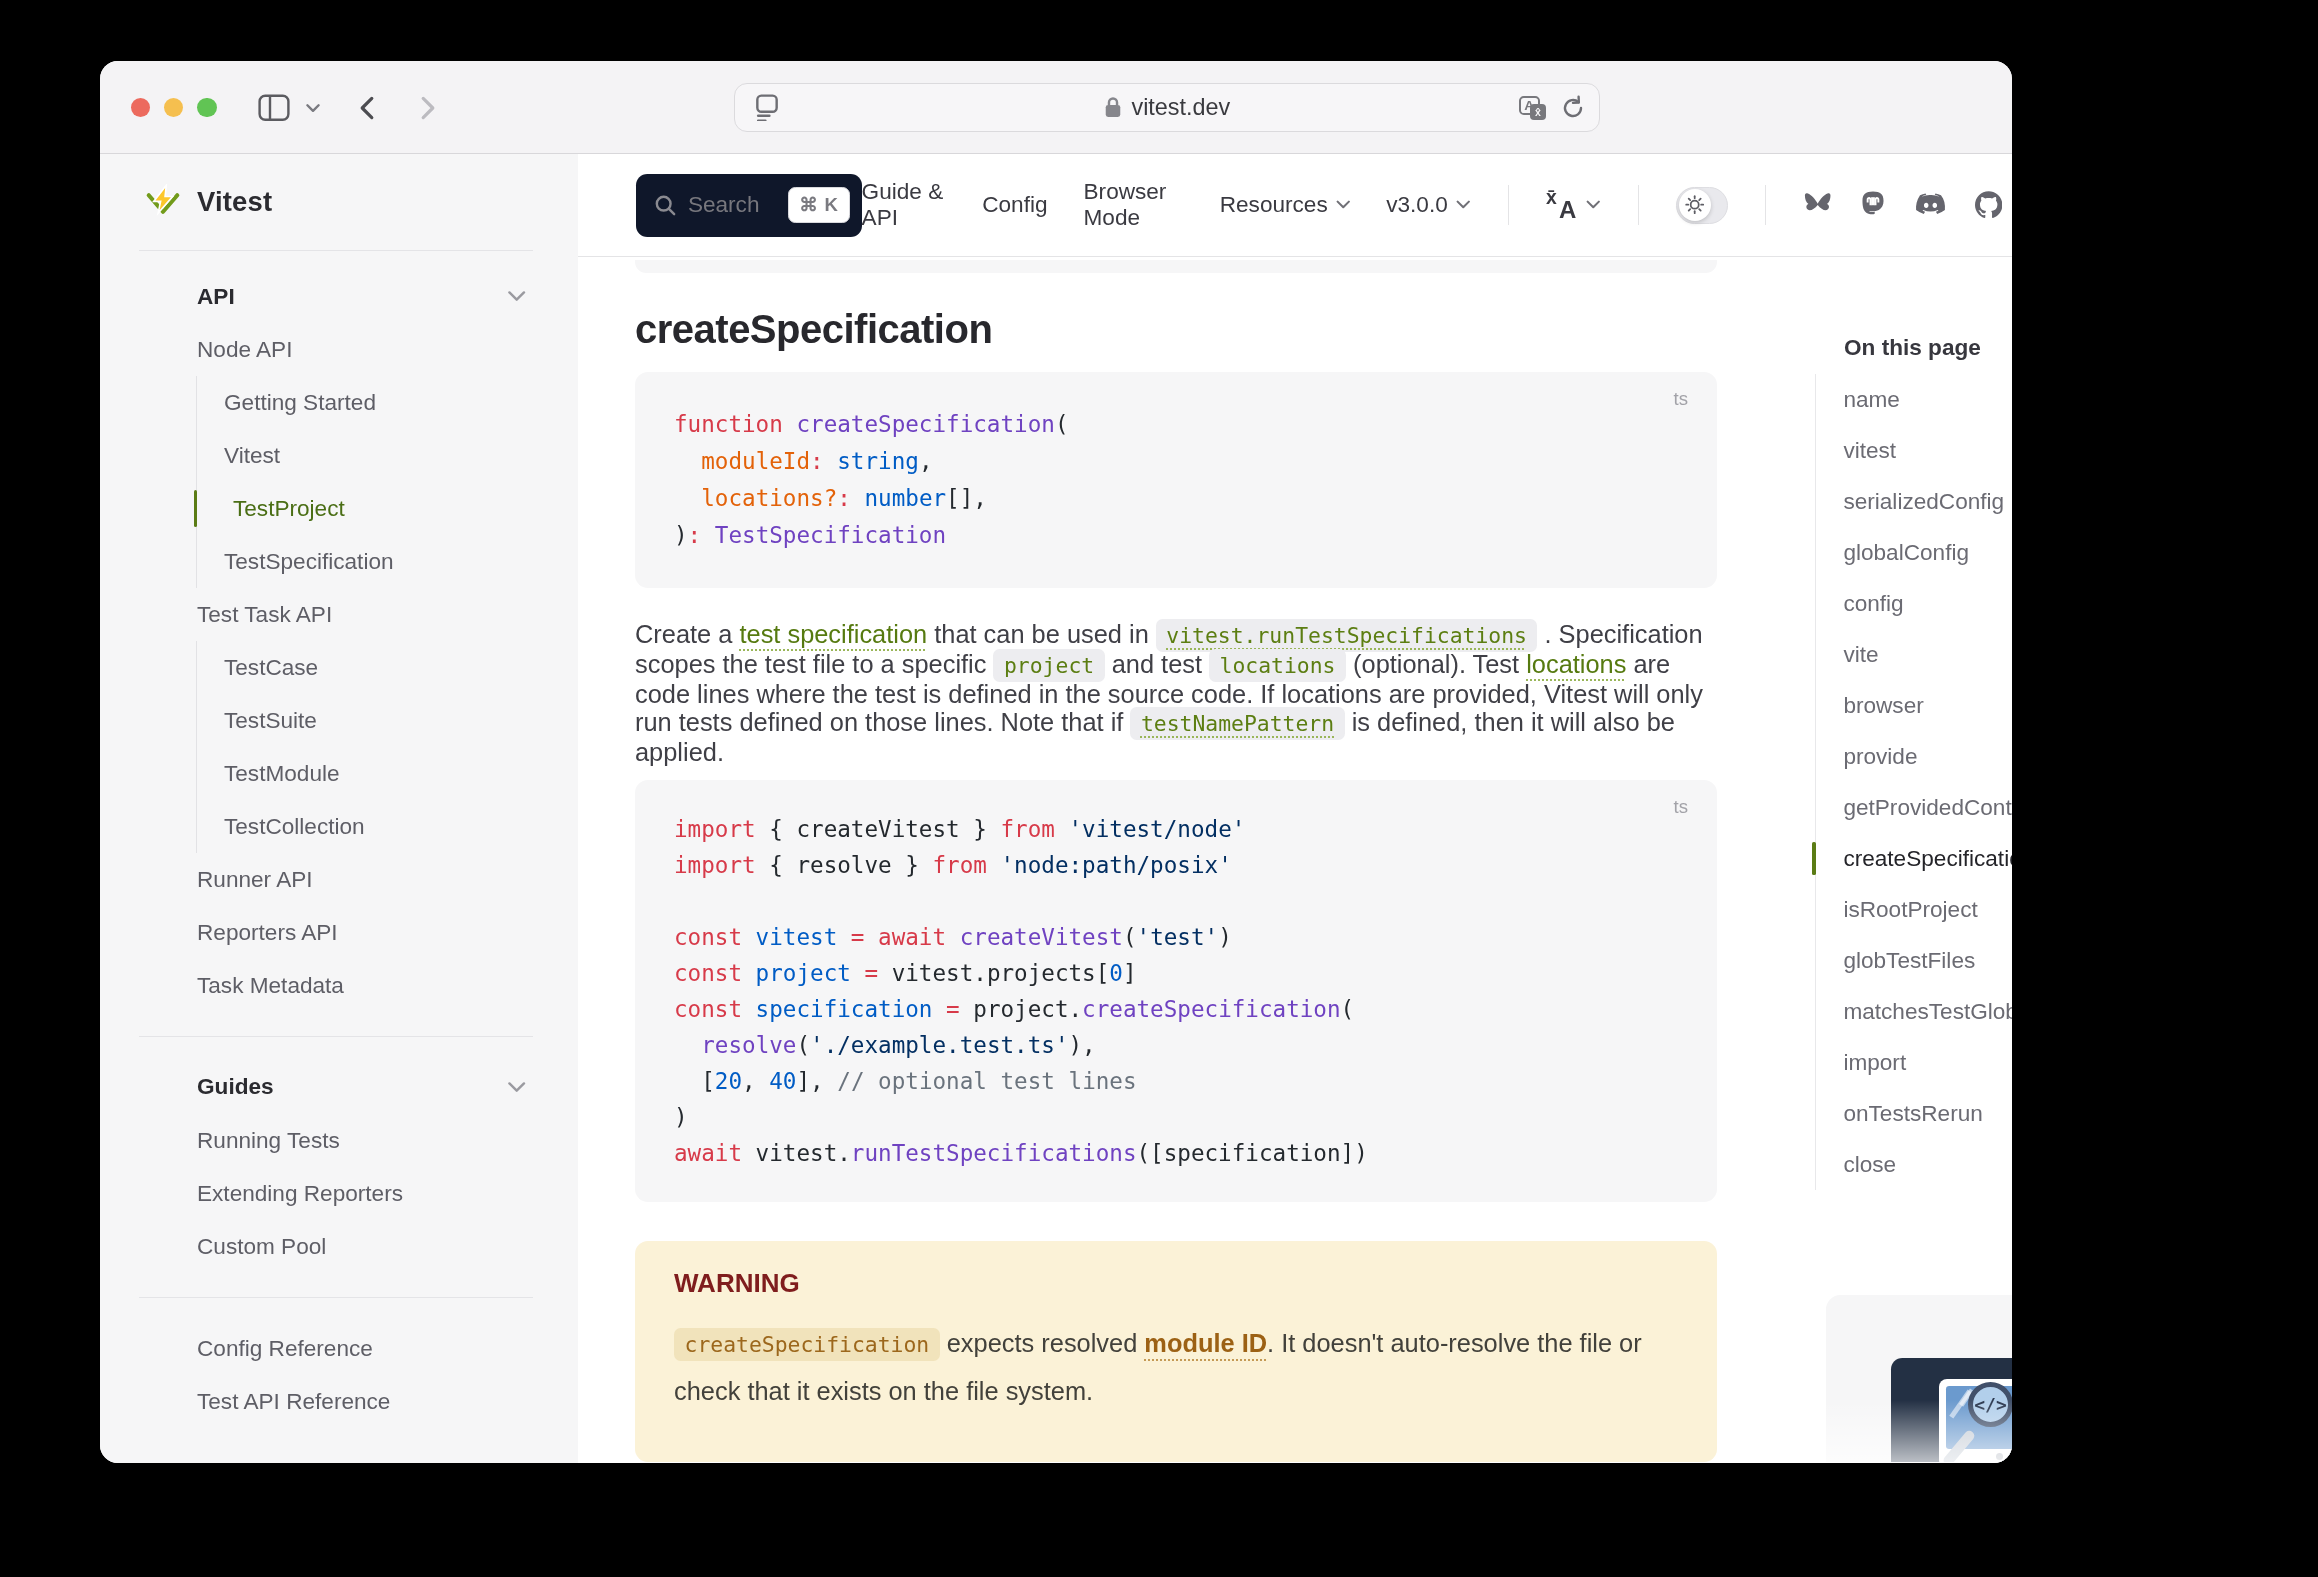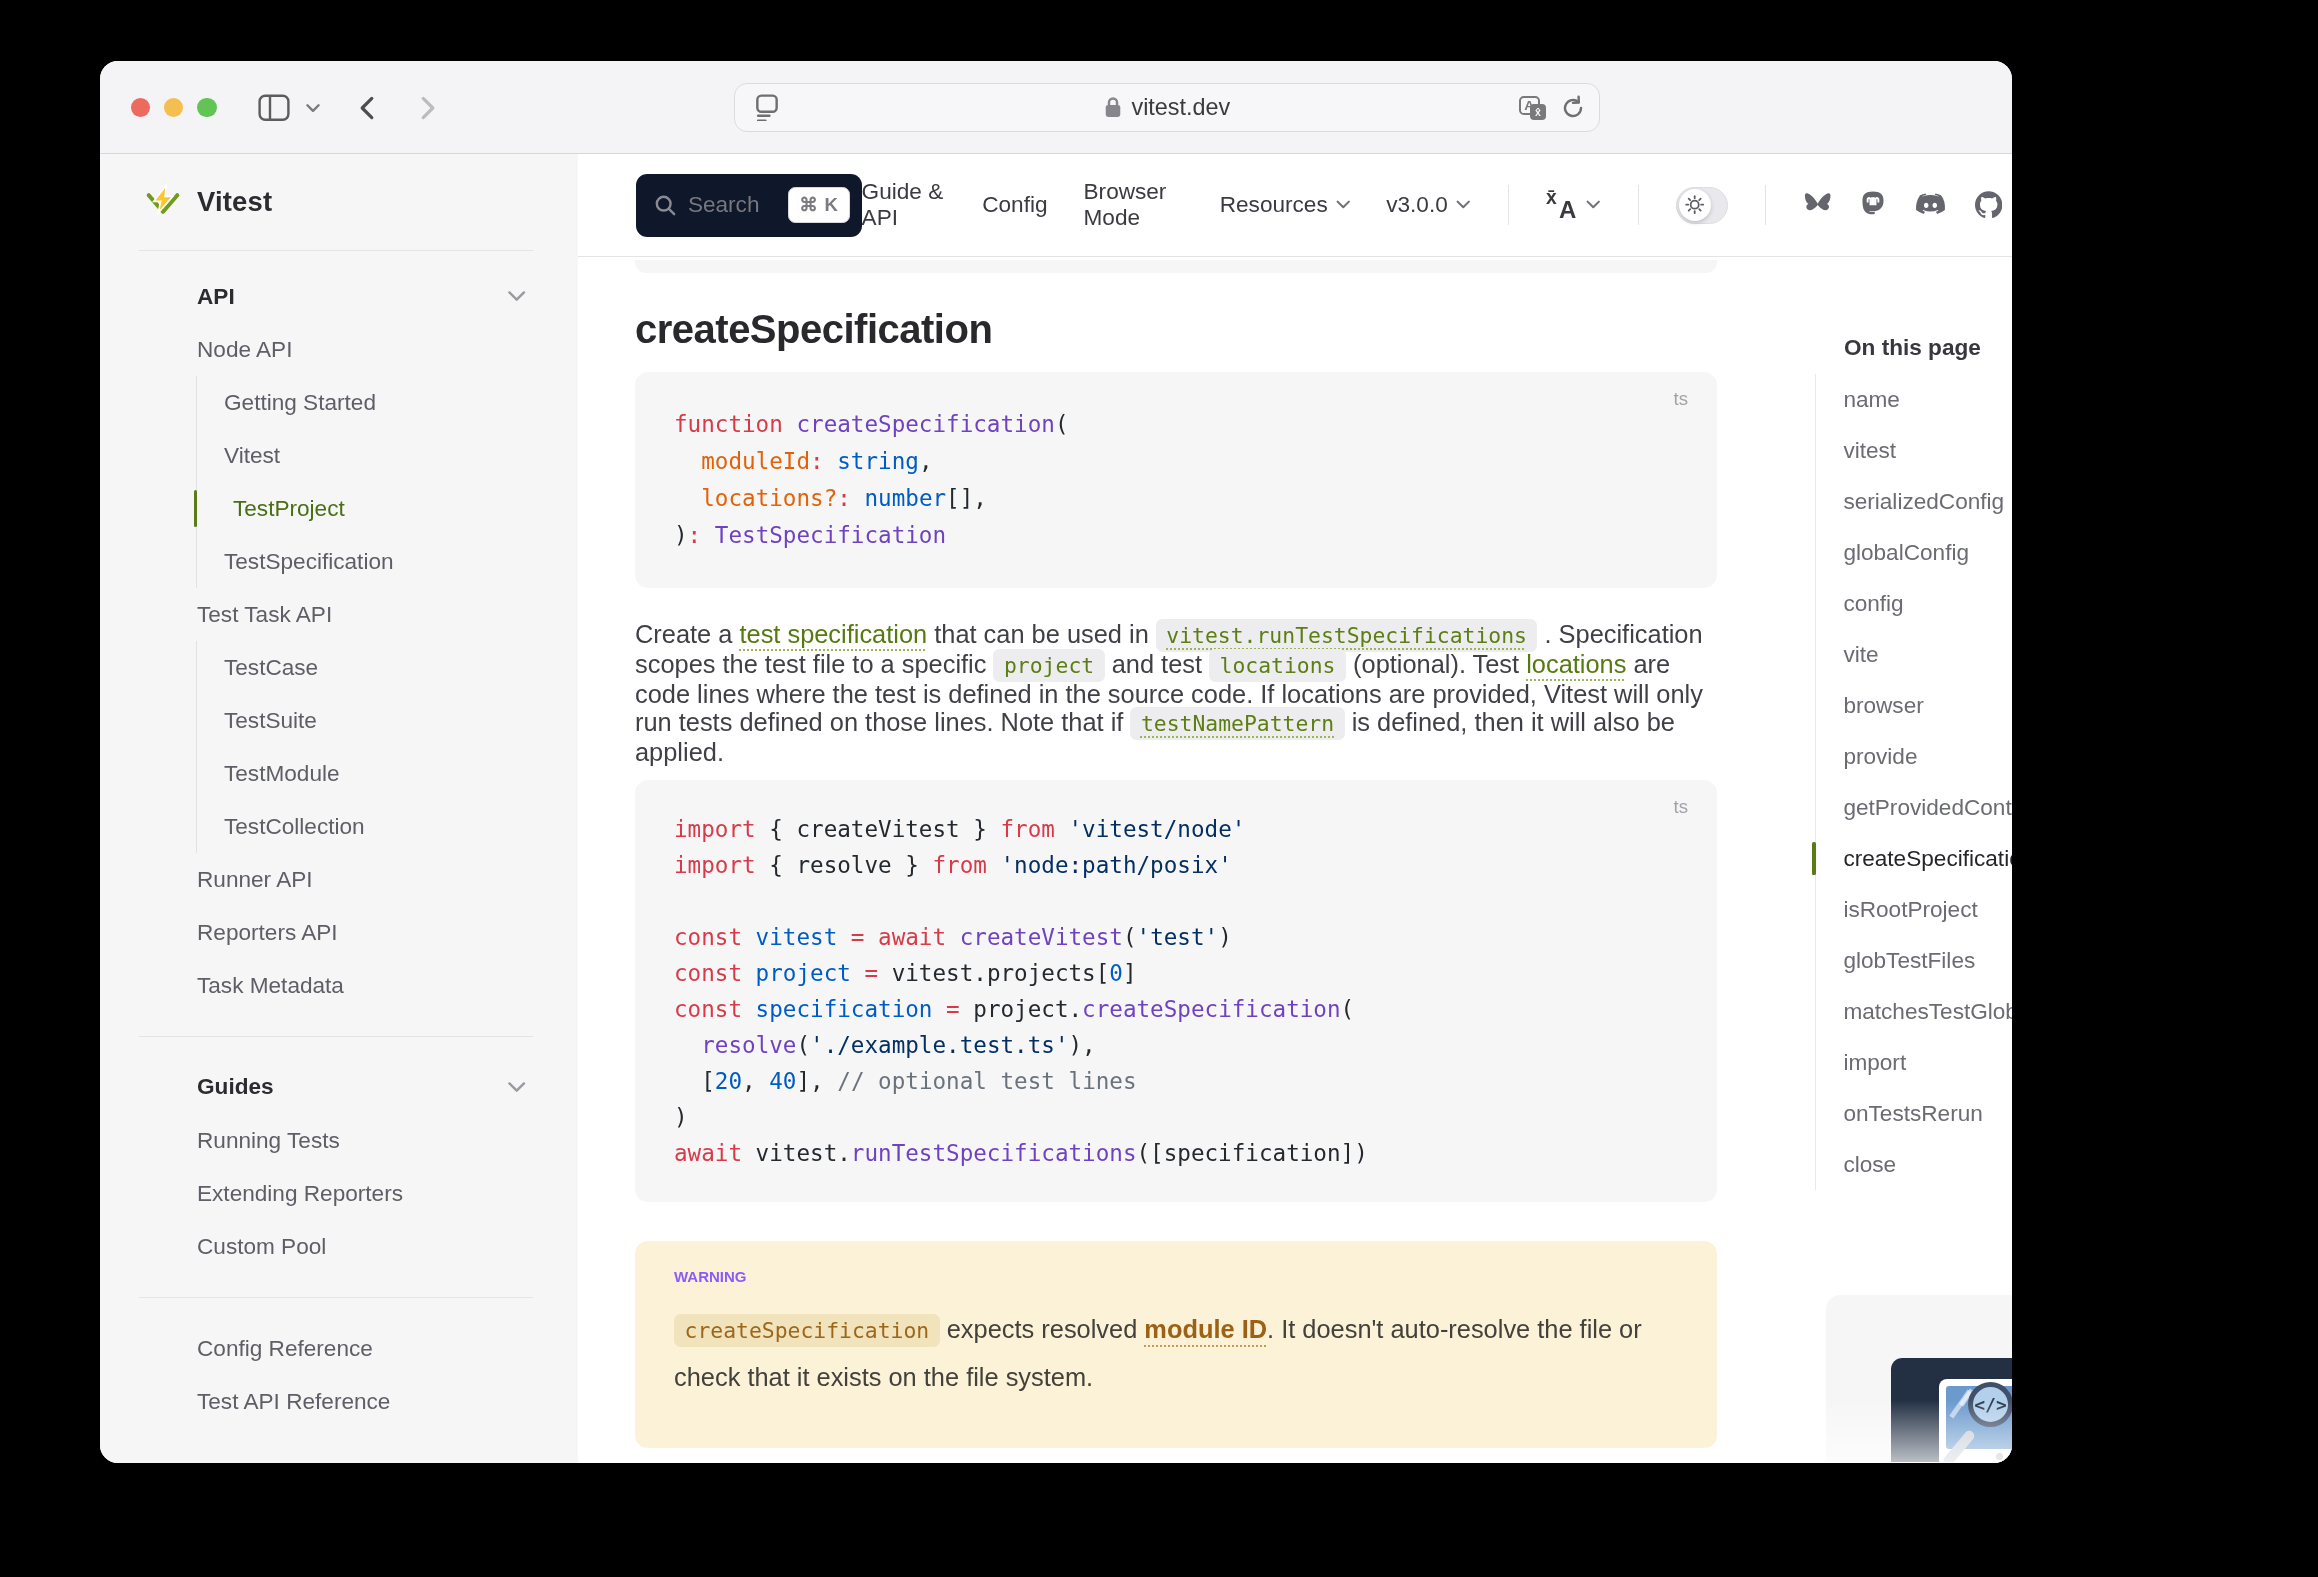--- a/index.html
+++ b/index.html
@@ -77,21 +77,21 @@
   .tok-k{color:#d73a49} .tok-f{color:#6f42c1} .tok-v{color:#005cc5} .tok-p{color:#e36209}
   .tok-s{color:#032f62} .tok-c{color:#6a737d} .tok-d{color:#24292e}
   .para { margin-top:32px; font-size:25.4px; line-height:28px; color:#3f3f46; }
   .chip { font-family:"DejaVu Sans Mono","Liberation Mono",monospace; font-size:21.4px; background:#ededf0;
     color:#5c7e12; padding:4px 10.5px; border-radius:6.5px; }
   .lnk { color:#567a10; font-weight:500; text-decoration:underline dotted #9ab659; text-decoration-thickness:2px; text-underline-offset:7.3px; cursor:pointer; }
   .lnkchip { text-decoration:underline dotted #9ab659; text-decoration-thickness:2px; text-underline-offset:5.7px; cursor:pointer; }
   .block2 { margin-top:14.5px; padding-top:31px; padding-bottom:31px; }
   .block2 .cl { height:36px; line-height:36px; }
   .warning { margin-top:39px; background:#fbf2d7; border-radius:13px; padding:27.4px 39px 48px; }
-  .warning .wtitle { font-size:15px; font-weight:700; color:#8b5cf6; }
+  .warning .wtitle { font-size:26px; font-weight:700; color:#7f1d1d; }
   .warning .wbody { margin-top:21px; font-size:25.4px; line-height:46px; color:#42413b; }
   .wchip { background:#f1e3bb; color:#9c671c; }
   .wlnk { color:#9c6114; font-weight:600; text-decoration:underline dotted #c49a55; text-decoration-thickness:2px; text-underline-offset:6.5px; cursor:pointer; }
 
   
   .aside { position:absolute; left:1237px; top:78px; width:355px; }
   .outline-title { padding-left:29px; font-size:22.6px; font-weight:700; color:#37373e; }
   .outline-list { margin-top:13px; border-left:1.6px solid #e8e8ea; padding-left:27.4px; }
   .o-item { position:relative; display:block; height:51px; line-height:51px; font-size:22.6px; color:#6b6b73; font-weight:500; cursor:pointer; }
   .o-item.active { color:#242429; }

